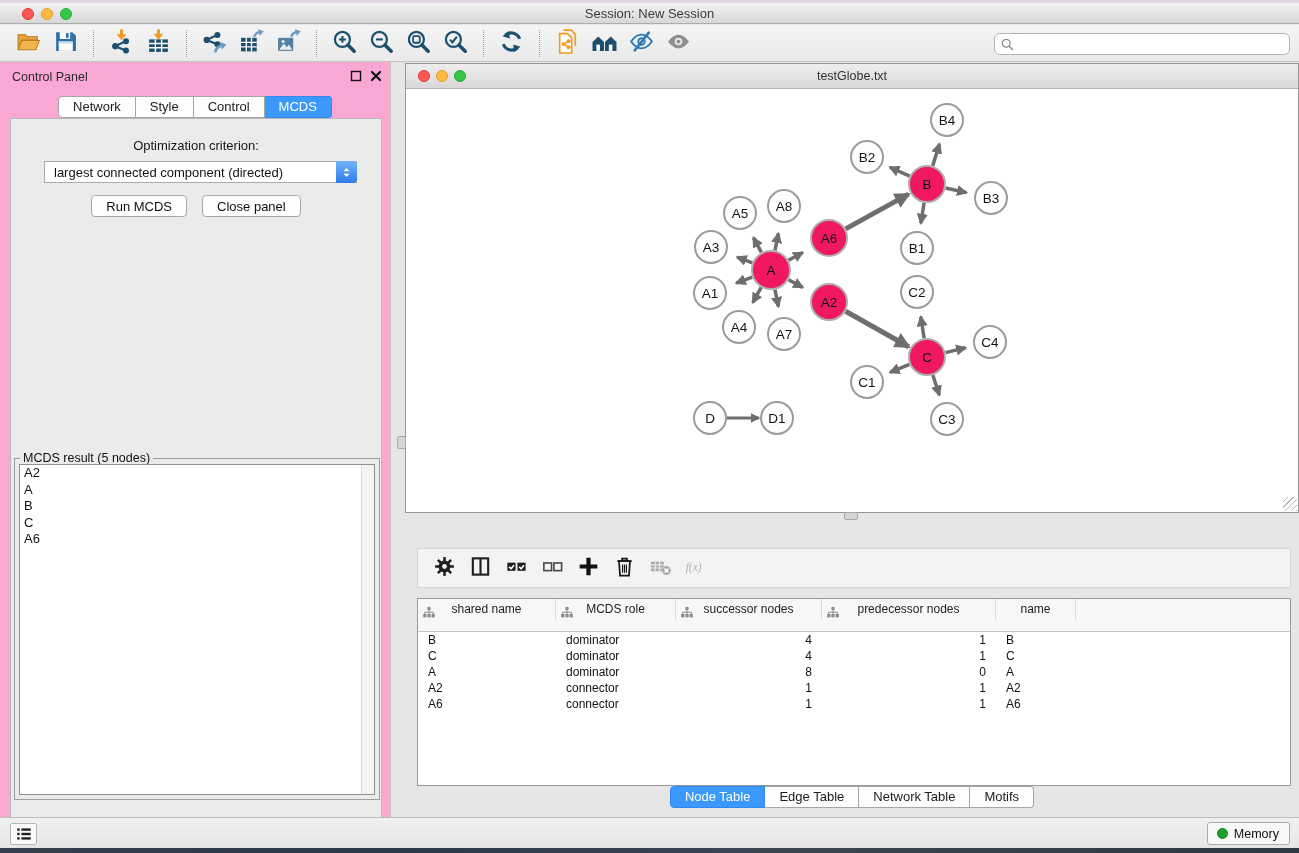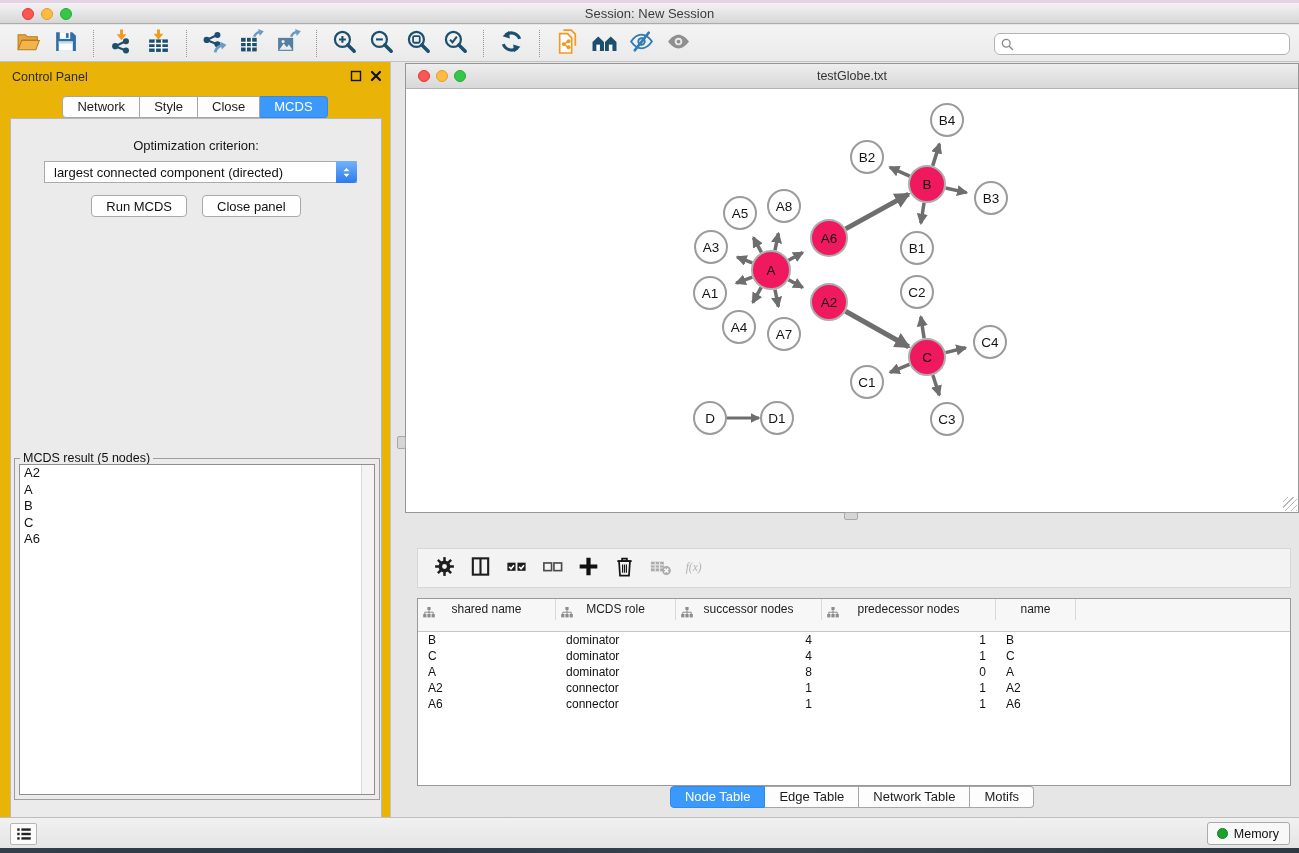--- a/index.html
+++ b/index.html
@@ -36,21 +36,21 @@
   .searchbox {
     position:absolute; right:9px; top:8px; width:296px; height:22px;
     background:#fff; border:1px solid #B3B3B3; border-radius:6px;
     display:flex; align-items:center; padding-left:6px;
   }
   .searchbox svg { width:13px; height:13px; flex:0 0 auto; }
   .searchbox input { border:none; outline:none; flex:1; height:18px; font-size:12px; background:transparent; padding-left:4px; }
   
   .control-panel {
     position:absolute; left:0; top:62px; width:391px; height:755px;
-    background:#eab308; border-right:1px solid #C4C4C4;
+    background:#f9a8d4; border-right:1px solid #C4C4C4;
   }
   .panel-head { position:relative; height:28px; }
   .panel-title { position:absolute; left:12px; top:8px; font-size:12.5px; color:#2B2B2B; }
   .panel-icons { position:absolute; right:8px; top:8px; display:flex; gap:8px; align-items:center; }
   .panel-icons .pi { width:12px; height:12px; display:inline-flex; cursor:pointer; }
   .tabs-row { position:absolute; left:0; right:0; display:flex; justify-content:center; }
   .control-panel .tabs-row { top:34px; }
   .tab {
     height:22px; line-height:20px; padding:0 14px; font-size:13px; color:#1C1C1C;
     background:#FDFDFD; border:1px solid #A6A6A6; border-left:none; cursor:pointer;
@@ -348,21 +348,21 @@
         <span class="pi">
             <svg viewBox="0 0 12 12">
               <path d="M2 2l8 8M10 2l-8 8" stroke="#111" stroke-width="2.2" stroke-linecap="round"></path>
             </svg>
           </span>
       </span>
     </div>
     <div class="tabs-row" id="cp-tabs">
         <div class="tab">Network</div>
         <div class="tab">Style</div>
-        <div class="tab">Close</div>
+        <div class="tab">Control</div>
         <div class="tab active">MCDS</div>
       </div>
     <div class="cp-content">
       <div class="opt-label">Optimization criterion:</div>
       <div class="dropdown">
         <span class="dval">largest connected component (directed)</span>
         <span class="dd-stepper">
           <svg viewBox="0 0 18 18" width="15" height="15">
               <path d="M5.4 7.4L9 3.6l3.6 3.8z" fill="#fff"></path>
               <path d="M5.4 10.6L9 14.4l3.6-3.8z" fill="#fff"></path>

